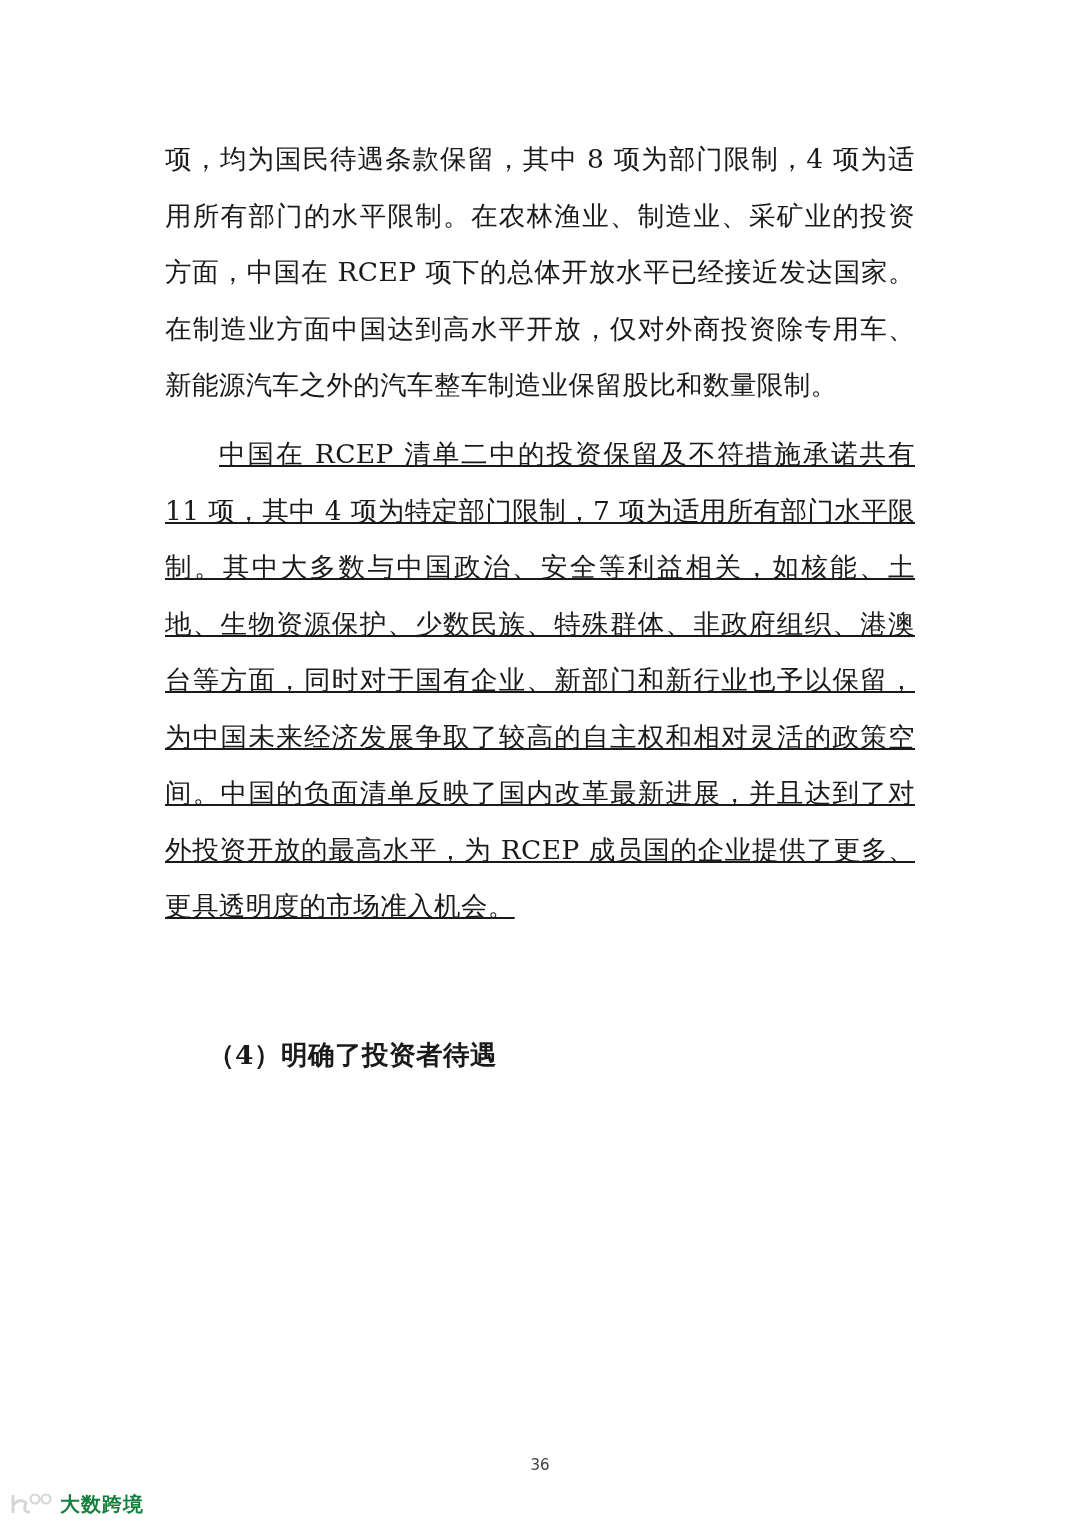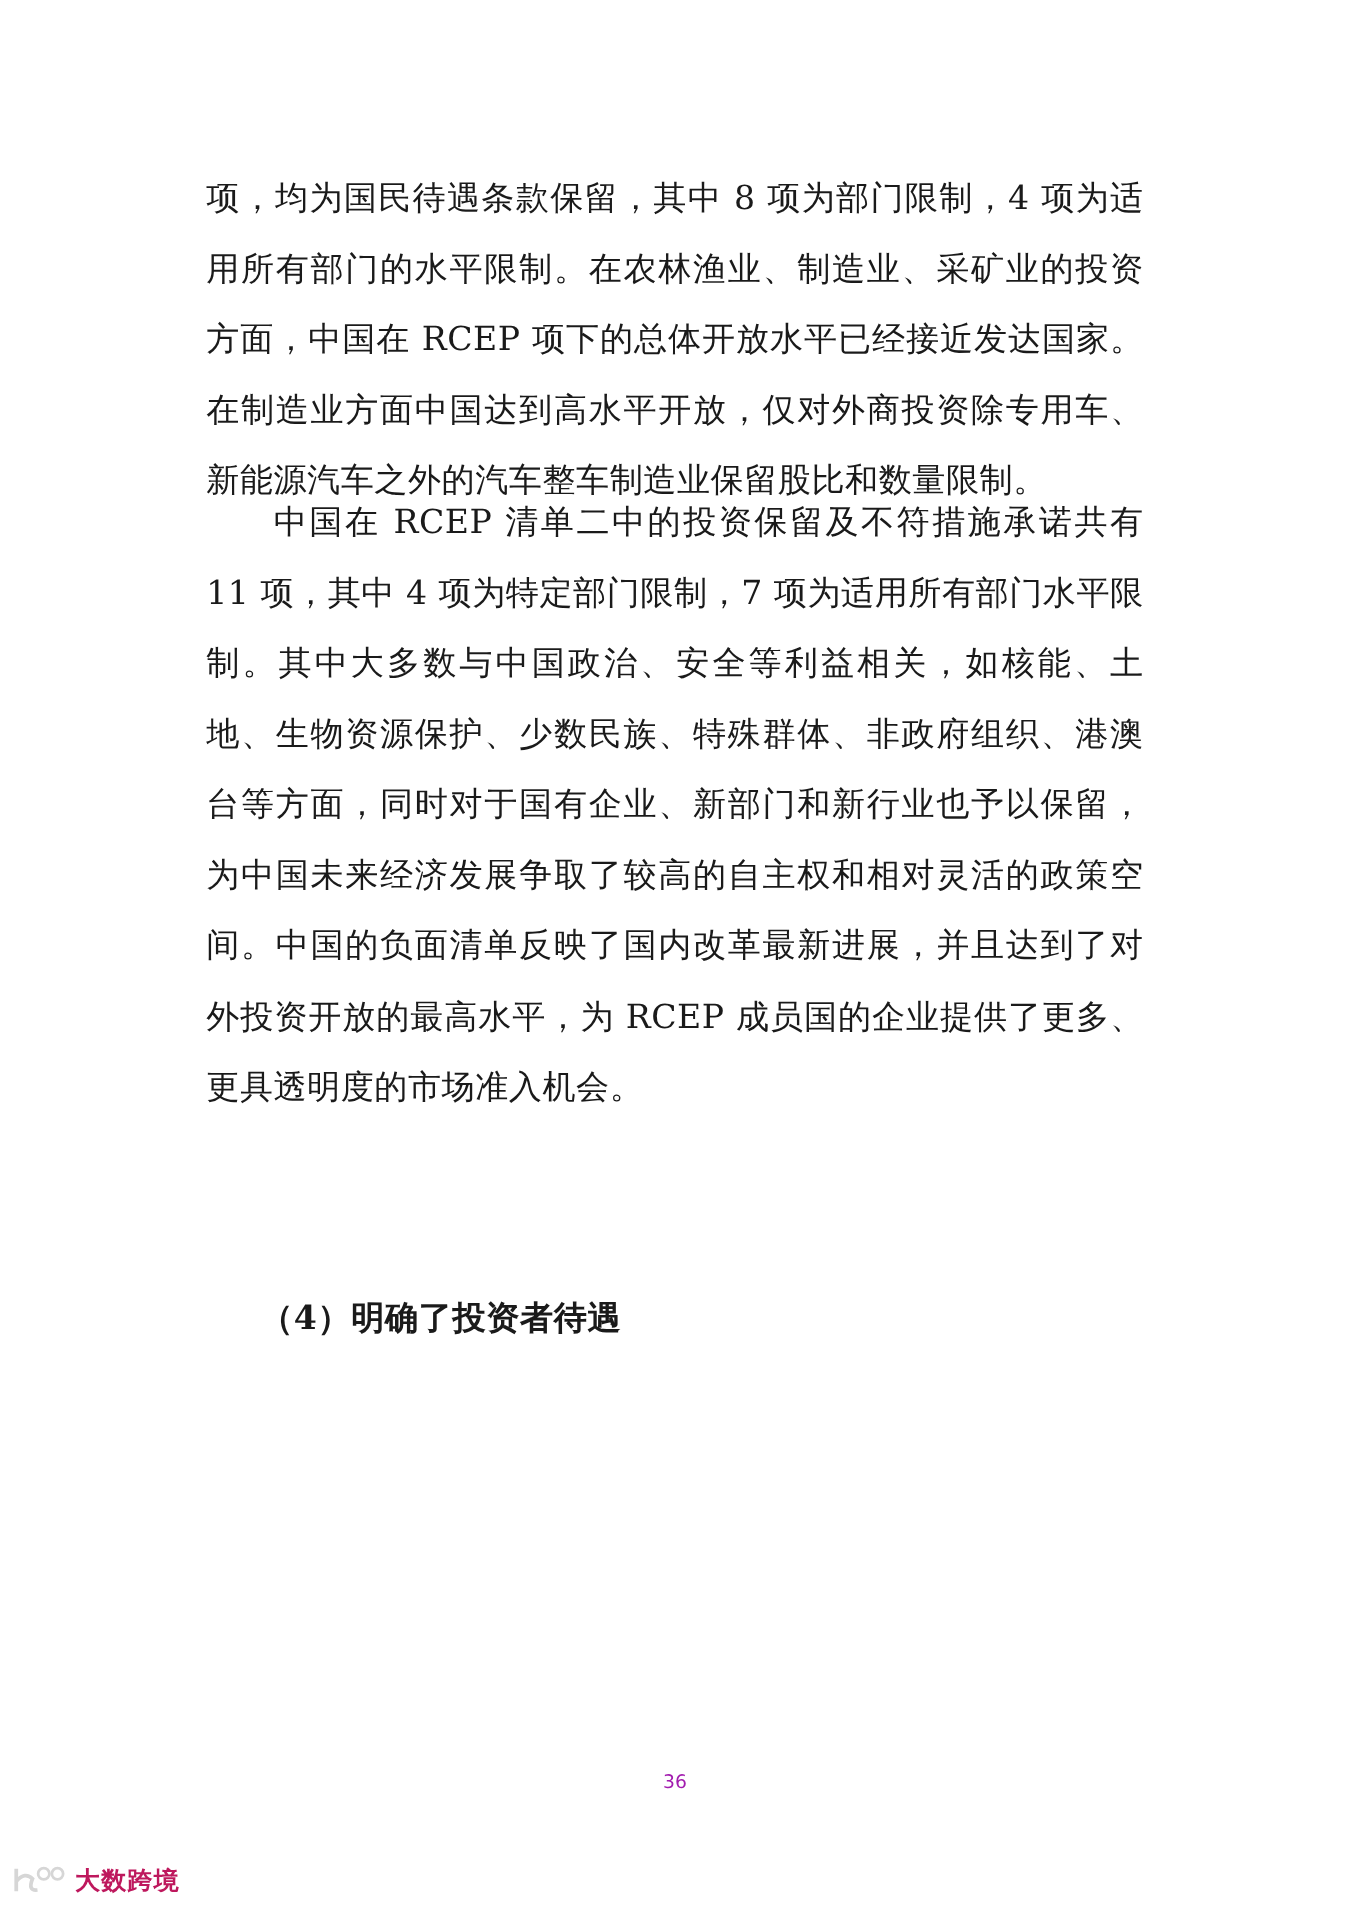--- a/index.html
+++ b/index.html
@@ -28,21 +28,21 @@
       width: 750px;
       font-size: 26.5px;
       line-height: 56.5px;
       text-align: justify;
       text-align-last: left;
       letter-spacing: 0.4px;
       margin: 0;
     }
     .indent { text-indent: 54px; }
     .p1 { top: 131px; }
-    .p2 { top: 390px; }
+    .p2 { top: 426px; text-decoration: underline; }
     .h3 {
       position: absolute;
       left: 220px;
       top: 955px;
       font-size: 27px;
       font-weight: bold;
       line-height: 40px;
       margin: 0;
       letter-spacing: 0.5px;
     }
@@ -54,35 +54,35 @@
       font-weight: bold;
       line-height: 40px;
       margin: 0;
       letter-spacing: 0.5px;
     }
     .p3 { top: 1081px; }
     .page-number {
       position: absolute;
       left: 0;
       width: 1080px;
-      top: 1416px;
+      top: 1456px;
       text-align: center;
       font-family: "DejaVu Sans", "Liberation Sans", sans-serif;
       font-size: 15px;
-      color: #a21caf;
+      color: #404040;
     }
     .watermark {
       position: absolute;
       left: 8px;
       top: 1490px;
       height: 28px;
       display: flex;
       align-items: center;
       gap: 6px;
-      color: #be185d;
+      color: #15803d;
       font-family: "DejaVu Sans", "Liberation Sans", sans-serif;
       font-size: 20px;
       font-weight: bold;
       letter-spacing: 1px;
     }
     .watermark svg { display: block; }
   </style>
 </head>
 <body>
 

